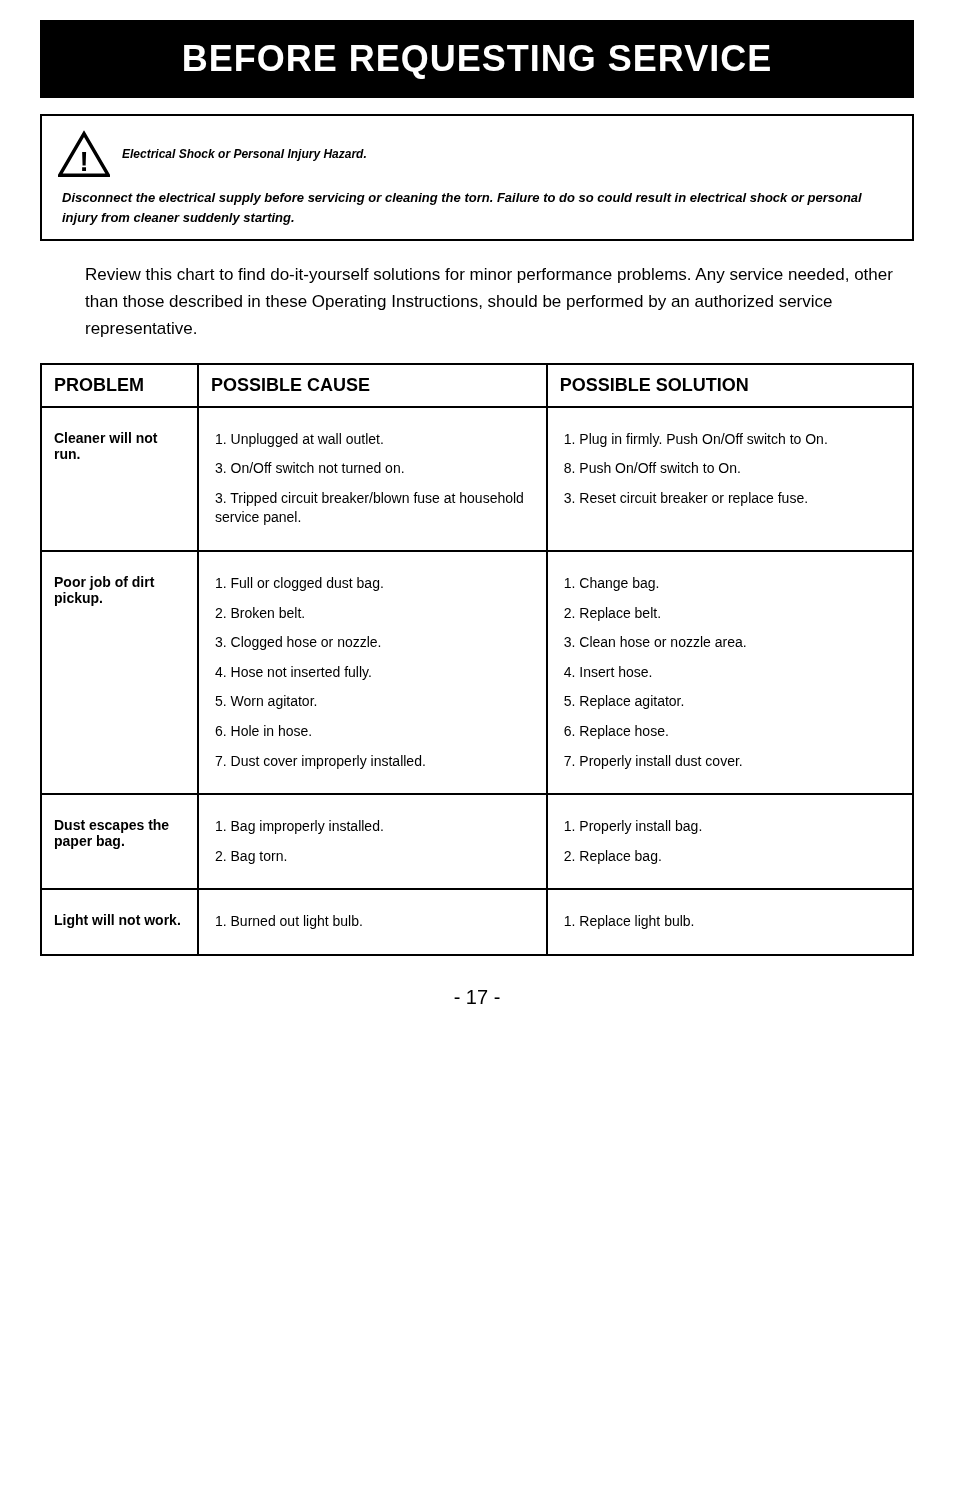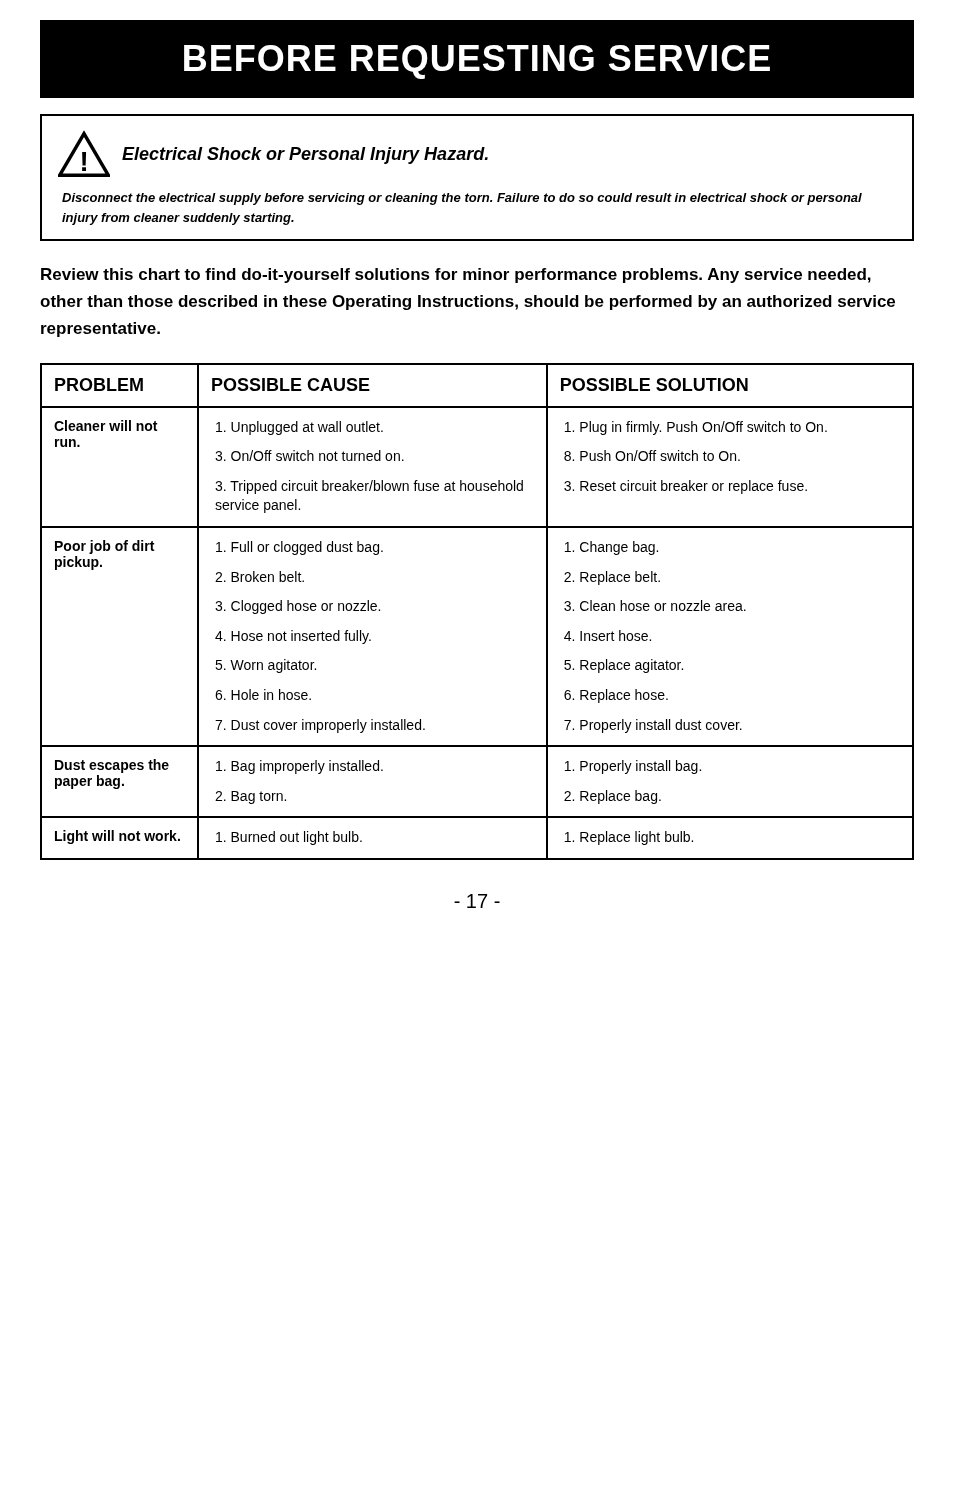--- a/index.html
+++ b/index.html
@@ -50,59 +50,60 @@
     }
 
     .warning-title {
       font-size: 34px;
       font-weight: 900;
       font-style: italic;
       margin-right: 10px;
     }
 
     .warning-subtitle {
-      font-size: 18px;
+      font-size: 12px;
       font-style: italic;
       font-weight: bold;
     }
 
     .warning-text {
       font-size: 13px;
       font-style: italic;
       font-weight: bold;
       line-height: 1.5;
       padding-left: 4px;
     }
 
     .intro-text {
       font-size: 17px;
-      font-weight: bold;
+      font-weight: normal;
       line-height: 1.6;
       margin-bottom: 20px;
+      margin-left: 45px;
     }
 
     table {
       width: 100%;
       border-collapse: collapse;
       border: 2px solid #000000;
       margin-bottom: 30px;
     }
 
     th {
       border: 2px solid #000000;
       padding: 10px 12px;
       text-align: left;
       font-size: 18px;
       font-weight: 900;
       vertical-align: top;
     }
 
     td {
       border: 2px solid #000000;
-      padding: 10px 12px;
+      padding: 22px 12px;
       text-align: left;
       font-size: 14px;
       vertical-align: top;
     }
 
     .col-problem {
       width: 18%;
     }
 
     .col-cause {

